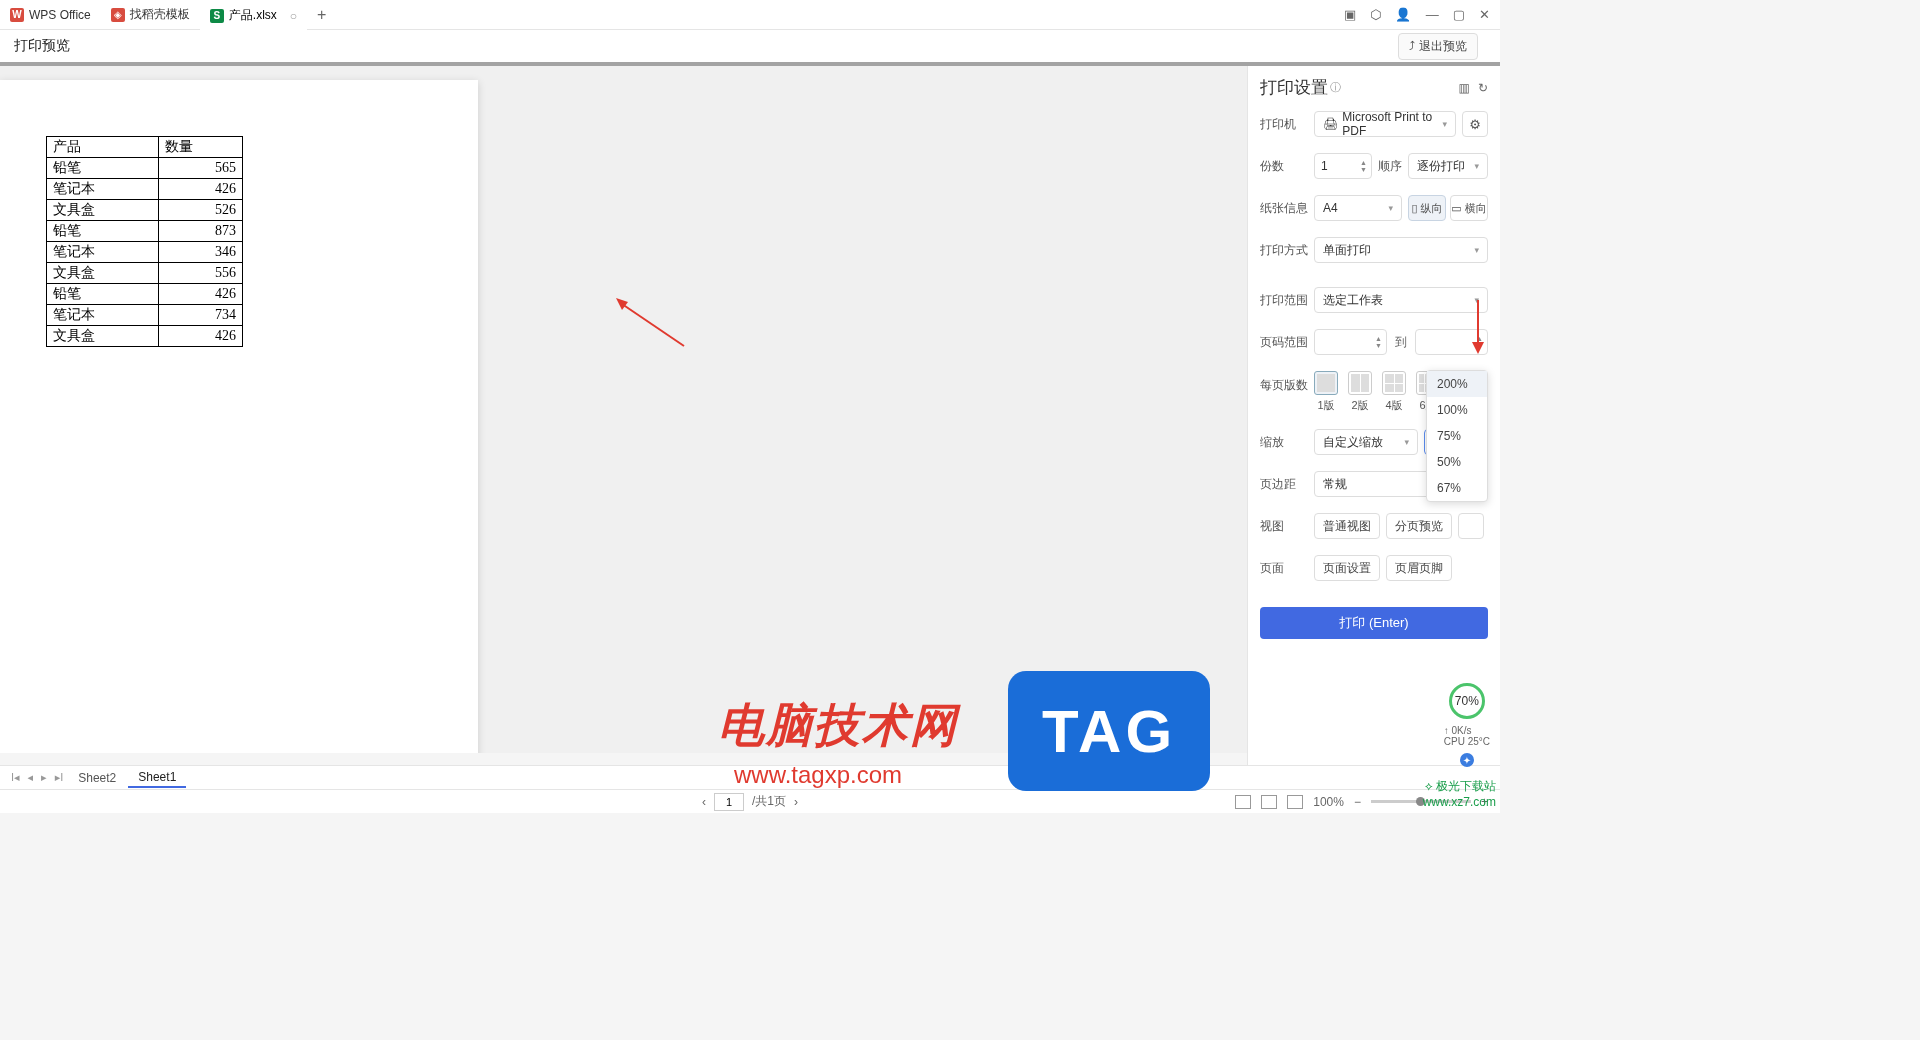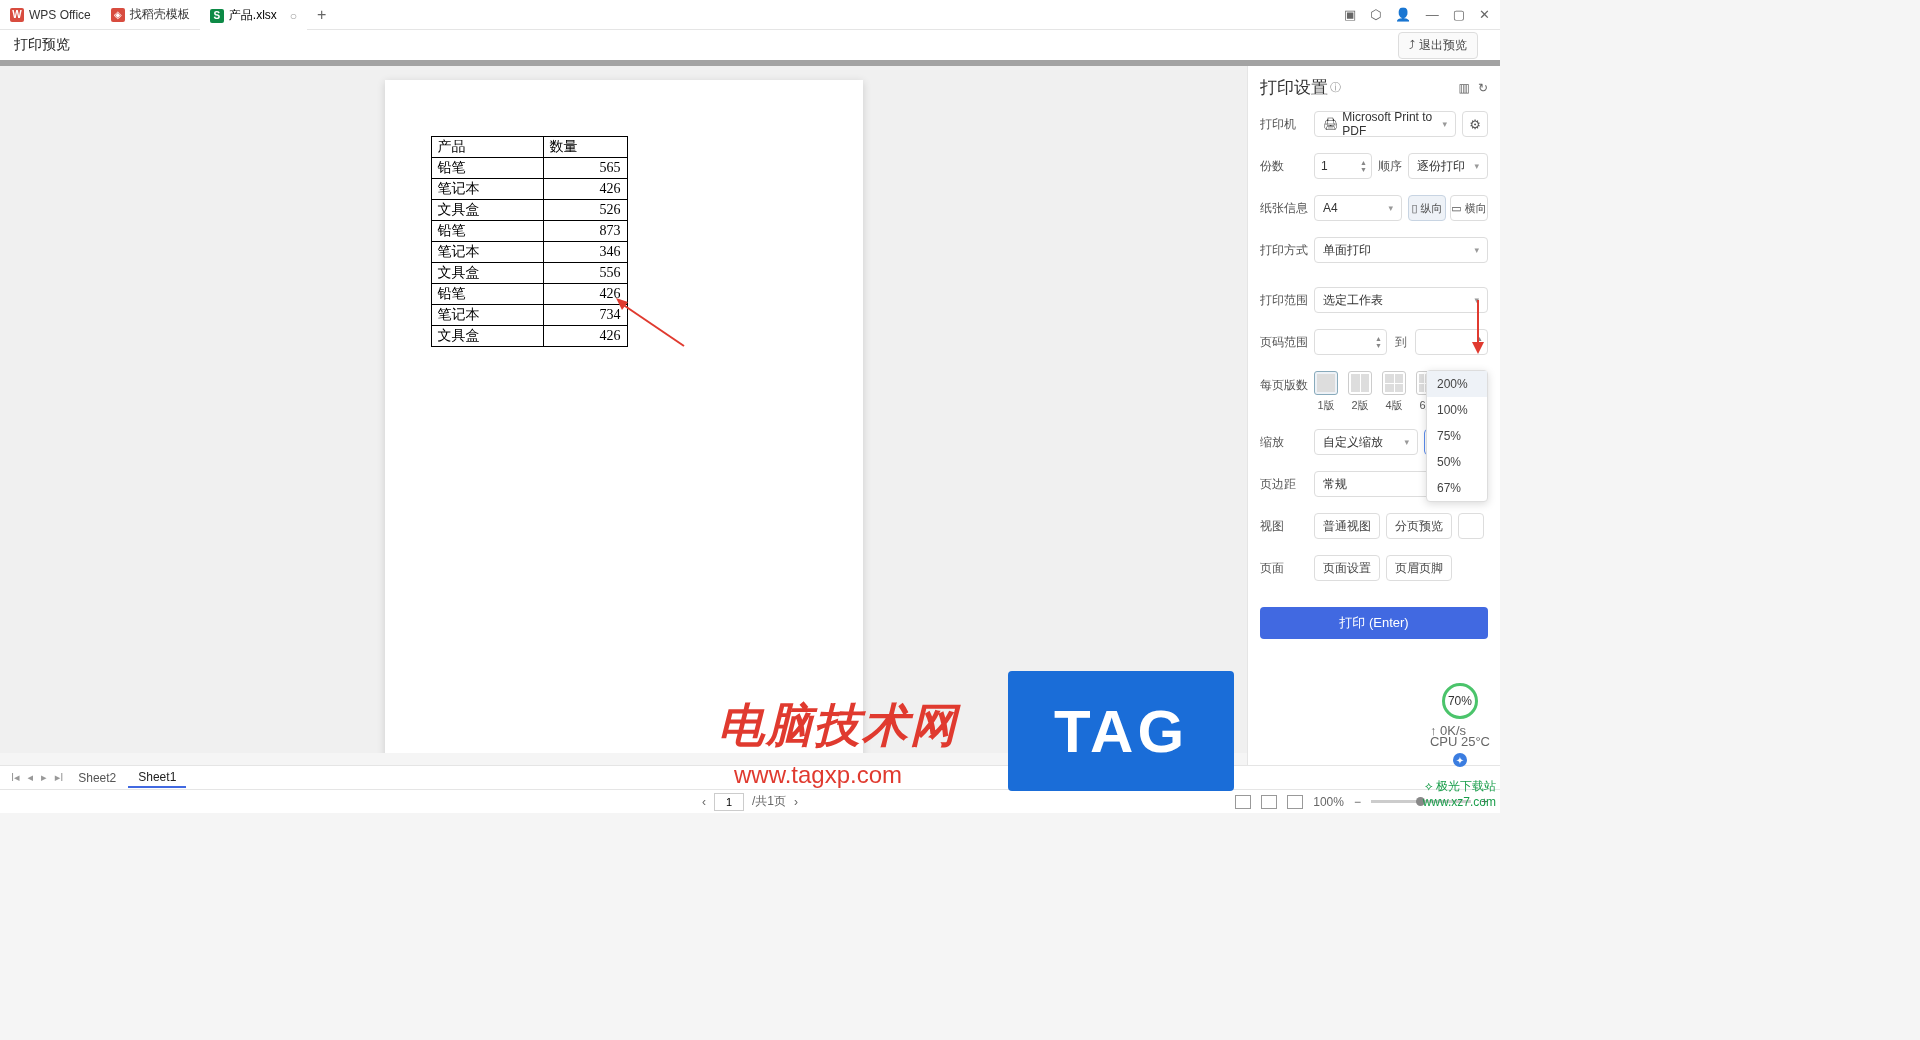--- a/index.html
+++ b/index.html
@@ -14,27 +14,27 @@
 .tab-icon { width: 14px; height: 14px; display: inline-flex; align-items: center; justify-content: center; font-size: 10px; border-radius: 2px; }
 .icon-wps { background: #d84c3f; color: #fff; font-weight: bold; }
 .icon-template { background: #d84c3f; color: #fff; }
 .icon-xlsx { background: #0d8a46; color: #fff; font-weight: bold; }
 .tab-close { margin-left: 8px; color: #999; }
 .tab-add { color: #666; padding: 0 10px; font-size: 16px; }
 .titlebar-right { margin-left: auto; display: flex; gap: 14px; padding-right: 10px; align-items: center; }
 .titlebar-right span { color: #666; font-size: 13px; }
 
 
-.header-row { height: 36px; background: #fff; display: flex; align-items: center; padding: 0 14px; border-bottom: 6px solid #a3a3a3; }
+.header-row { height: 36px; background: #fff; display: flex; align-items: center; padding: 0 14px; border-bottom: 4px solid #a3a3a3; }
 .header-title { font-size: 14px; font-weight: 500; color: #222; }
 .exit-preview { margin-left: auto; margin-right: 8px; border: 1px solid #ddd; background: #fafafa; padding: 4px 10px; border-radius: 4px; font-size: 12px; display: flex; align-items: center; gap: 4px; color: #444; }
 
 
 .main { display: flex; height: calc(100% - 30px - 36px - 24px - 24px); }
-.preview-area { flex: 1; background: #f0f0f0; display: flex; justify-content: center; align-items: flex-start; padding-top: 14px; overflow: hidden; position: relative; }
+.preview-area { flex: 1; background: #f0f0f0; display: flex; justify-content: flex-start; align-items: flex-start; padding-top: 14px; overflow: hidden; position: relative; }
 .page { width: 478px; height: 700px; background: #fff; box-shadow: 0 2px 8px rgba(0,0,0,0.15); padding: 56px 40px; position: relative; }
 .data-table { border-collapse: collapse; margin-left: 6px; }
 .data-table td { border: 1px solid #000; padding: 1px 6px; font-size: 14px; height: 21px; font-family: "SimSun", serif; }
 .data-table td:first-child { width: 112px; }
 .data-table td:last-child { width: 84px; text-align: right; font-family: Liberation Serif, serif; }
 .data-table tr:first-child td { text-align: left; }
 
 
 .arrow { position: absolute; top: 230px; left: 614px; pointer-events: none; }
 
@@ -88,25 +88,25 @@
 .status-bar { height: 24px; background: #fff; border-top: 1px solid #e5e5e5; display: flex; align-items: center; justify-content: center; font-size: 12px; color: #666; gap: 8px; position: relative; }
 .page-input { width: 30px; height: 18px; border: 1px solid #ccc; text-align: center; font-size: 11px; }
 .status-right { position: absolute; right: 12px; display: flex; align-items: center; gap: 10px; }
 .view-icon { width: 16px; height: 14px; border: 1px solid #999; }
 .zoom-slider { width: 100px; height: 3px; background: #ccc; position: relative; }
 .zoom-thumb { width: 9px; height: 9px; background: #888; border-radius: 50%; position: absolute; top: -3px; left: 45px; }
 
 
 .wm1 { position: absolute; bottom: 56px; left: 718px; font-size: 46px; font-weight: bold; color: #e03a2f; font-style: italic; letter-spacing: 2px; }
 .wm1b { position: absolute; bottom: 24px; left: 734px; font-size: 24px; color: #e03a2f; }
-.wm2 { position: absolute; bottom: 22px; left: 1008px; width: 226px; height: 120px; background: #1a6dd8; border-radius: 4px; display: flex; align-items: center; justify-content: center; color: #fff; font-size: 60px; font-weight: bold; letter-spacing: 4px; }
+.wm2 { position: absolute; bottom: 22px; left: 1008px; width: 202px; height: 120px; background: #1a6dd8; border-radius: 18px; display: flex; align-items: center; justify-content: center; color: #fff; font-size: 60px; font-weight: bold; letter-spacing: 4px; }
 .wm3 { position: absolute; bottom: 4px; right: 4px; font-size: 12px; color: #1a9e4b; display: flex; flex-direction: column; align-items: flex-end; }
 .perf { position: absolute; bottom: 46px; right: 10px; display: flex; align-items: center; gap: 6px; flex-direction: column; }
 .perf-circle { width: 36px; height: 36px; border: 3px solid #4bc46b; border-radius: 50%; display: flex; align-items: center; justify-content: center; font-size: 12px; color: #333; }
-.perf-text { font-size: 13px; color: #666; line-height: 11px; }
+.perf-text { font-size: 10px; color: #666; line-height: 11px; }
 .perf-dot { width: 14px; height: 14px; background: #3b7de0; border-radius: 50%; color: #fff; font-size: 10px; display: flex; align-items: center; justify-content: center; }
 
 .scrollbar-h { position: absolute; bottom: 0; left: 0; right: 0; height: 12px; background: #f5f5f5; }
 </style>
 </head>
 <body>
 
 <div class="titlebar">
   <div class="tab app">
     <span class="tab-icon icon-wps">W</span>

